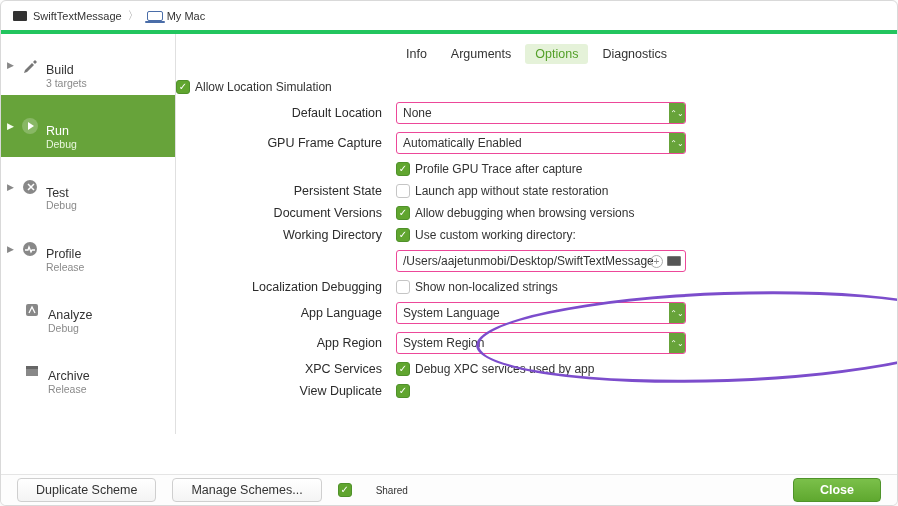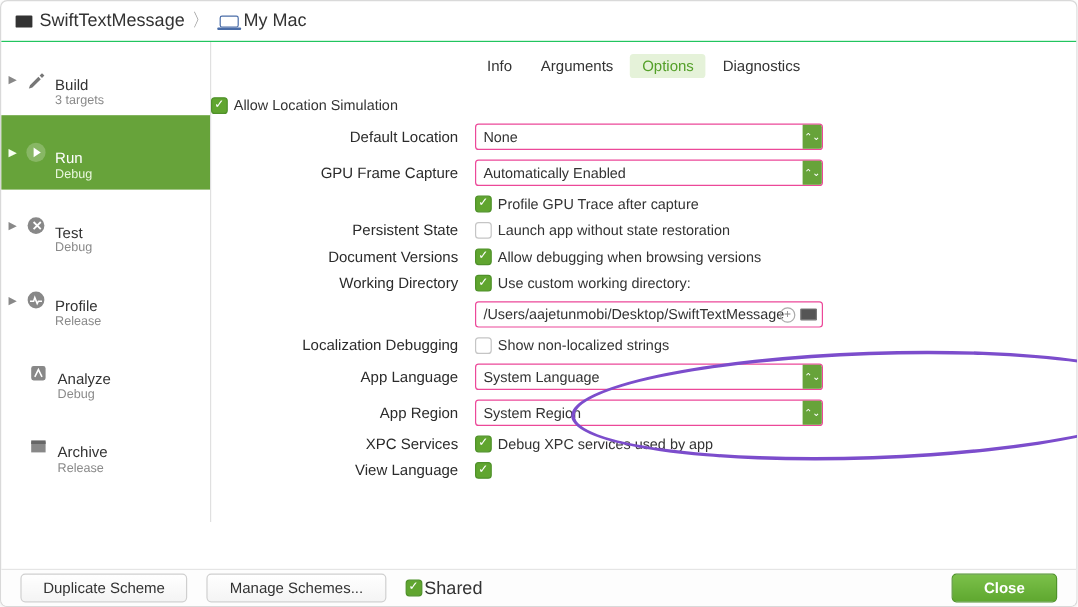--- a/index.html
+++ b/index.html
@@ -1,18 +1,18 @@
 <!DOCTYPE html>
 <html><head>
 <meta charset="utf-8">
 <style>
   * { box-sizing: border-box; }
   html, body { margin: 0; padding: 0; font-family: -apple-system, "Helvetica Neue", Arial, sans-serif; font-size: 12px; color: #333; background: #fff; }
   .window { width: 898px; height: 506px; border: 1px solid #d9d9d9; border-radius: 6px; overflow: hidden; position: relative; background:#fff; box-shadow: 0 1px 4px rgba(0,0,0,.08);}
-  .breadcrumb { display:flex; align-items:center; padding: 7px 12px; border-bottom:1px solid #22c55e; font-size:15px;}
+  .breadcrumb { display:flex; align-items:center; padding: 7px 12px; border-bottom:4px solid #22c55e; font-size:11px;}
   .breadcrumb .bcicon { width:14px; height:10px; background:#333; margin-right:6px; border-radius:1px;}
   .breadcrumb .sep { margin:0 6px; color:#999;}
   .laptop { width:16px; height:10px; border:1px solid #4a6da8; border-radius:2px; margin-right:4px; margin-left:2px; position:relative;}
   .laptop::after { content:""; position:absolute; bottom:-3px; left:-3px; right:-3px; height:2px; border-radius:1px; background:#4a6da8;}
   .body { display:flex; height: 400px; }
   .sidebar { width:175px; border-right:1px solid #e0e0e0; padding-top:0;}
   .side-item { display:flex; align-items:center; padding:6px 8px 6px 6px; gap:6px; cursor:pointer;}
   .side-item.active { background:#67a33a; color:#fff;}
   .side-item .disc { font-size:9px; color:#888;}
   .side-item.active .disc { color:#f7fff0;}
@@ -38,21 +38,21 @@
   .select.wide { width: 290px;}
   .path-input { width:290px; position:relative;}
   .path-extras { position:absolute; right:4px; top:0; bottom:0; display:flex; align-items:center; gap:4px;}
   .circplus { width:13px; height:13px; border:1px solid #aaa; border-radius:50%; display:flex; align-items:center; justify-content:center; font-size:10px; color:#888;}
   .folder { width:14px; height:10px; border:1px solid #777; border-radius:1px; position:relative; background:#555;}
   .highlight { position:absolute; border:3px solid #7c4dcc; border-radius:50%; width:500px; height:90px; left:300px; top:258px; transform:rotate(-2deg); pointer-events:none;}
   .footer { position:absolute; bottom:0; left:0; right:0; height:31px; border-top:1px solid #e5e5e5; display:flex; align-items:center; padding:0 16px; gap:16px; background:#fdfdfd;}
   .btn { height:24px; padding:0 18px; border:1px solid #cfcfcf; border-radius:4px; background:linear-gradient(#fff,#f4f4f4); font-size:12.5px; display:flex; align-items:center; cursor:pointer;}
   .btn.green { background:linear-gradient(#7bc04a,#5fa82f); border-color:#4f932a; color:#fff; font-weight:700; padding:0 26px;}
   .spacer { flex:1;}
-  .share-cb { display:flex; align-items:center; gap:2px; font-size:15px;}
+  .share-cb { display:flex; align-items:center; gap:24px; font-size:10px;}
 </style>
 </head>
 <body>
 
 <div class="window">
 
   <div class="breadcrumb">
     <span class="bcicon"></span>
     <span>SwiftTextMessage</span>
     <span class="sep">〉</span>
@@ -241,21 +241,21 @@
           </div>
         </div>
         <div class="row">
           <div class="label">XPC Services</div>
           <div class="field">
             <span class="checkbox checked"></span>
             <span>Debug XPC services used by app</span>
           </div>
         </div>
         <div class="row">
-          <div class="label">View Language</div>
+          <div class="label">View Duplicate</div>
           <div class="field">
             <span class="checkbox checked"></span>
           </div>
         </div>
       </div>
 
       <div class="highlight"></div>
     </div>
   </div>
 

